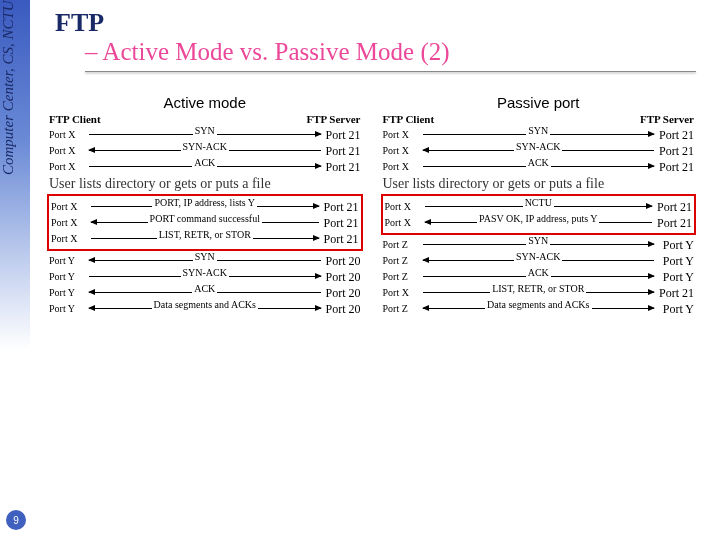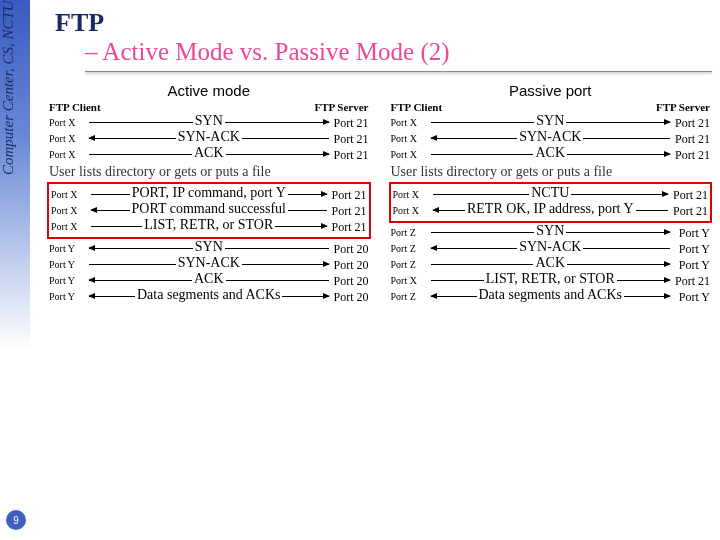--- a/index.html
+++ b/index.html
@@ -39,21 +39,21 @@
     font-family: Arial, sans-serif;
     font-size: 10px;
     display: flex;
     align-items: center;
     justify-content: center;
   }
   .content {
     position: absolute;
     left: 55px;
     top: 8px;
-    right: 8px;
+    right: 24px;
   }
   .title-line1 {
     font-family: Georgia, serif;
     font-size: 26px;
     color: #1a2a66;
     font-weight: bold;
   }
   .title-line2 {
     font-family: Georgia, serif;
     font-size: 25px;
@@ -64,21 +64,21 @@
   .title-underline {
     border-bottom: 1px solid #888;
     margin-left: 30px;
     height: 3px;
     margin-top: 3px;
     box-shadow: 0 2px 2px rgba(0,0,0,0.15);
   }
   .diagrams {
     display: flex;
     gap: 18px;
-    margin-top: 10px;
+    margin-top: 22px;
     margin-left: -8px;
   }
   .diagram-col {
     flex: 1;
     min-width: 0;
   }
   .mode-header {
     font-family: Arial, sans-serif;
     font-size: 15px;
     text-align: center;
@@ -107,21 +107,21 @@
     flex: 1;
     position: relative;
     height: 14px;
     display: flex;
     align-items: center;
     justify-content: center;
   }
   .arrow-label {
     position: absolute;
     top: -2px;
-    font-size: 14px;
+    font-size: 10px;
     background: #fff;
     padding: 0 2px;
     white-space: nowrap;
   }
   .arrow-line {
     height: 0;
     border-top: 1px solid #000;
     width: 100%;
     position: relative;
   }
@@ -217,21 +217,21 @@
               </div>
               <div class="port-r">Port 21</div>
             </div>
           </div>
         <div class="note-line">User lists directory or gets or puts a file</div>
         <div class="highlight-group">
             <div class="seq-row">
               <div class="port-l">Port X</div>
               <div class="arrow-wrap">
                 <div class="arrow-line right"></div>
-                <div class="arrow-label">PORT, IP command, port Y</div>
+                <div class="arrow-label">PORT, IP address, lists Y</div>
               </div>
               <div class="port-r">Port 21</div>
             </div>
             <div class="seq-row">
               <div class="port-l">Port X</div>
               <div class="arrow-wrap">
                 <div class="arrow-line left"></div>
                 <div class="arrow-label">PORT command successful</div>
               </div>
               <div class="port-r">Port 21</div>
@@ -322,21 +322,21 @@
               <div class="arrow-wrap">
                 <div class="arrow-line right"></div>
                 <div class="arrow-label">NCTU</div>
               </div>
               <div class="port-r">Port 21</div>
             </div>
             <div class="seq-row">
               <div class="port-l">Port X</div>
               <div class="arrow-wrap">
                 <div class="arrow-line left"></div>
-                <div class="arrow-label">RETR OK, IP address, port Y</div>
+                <div class="arrow-label">PASV OK, IP address, puts Y</div>
               </div>
               <div class="port-r">Port 21</div>
             </div>
           </div>
         <div>
             <div class="seq-row">
               <div class="port-l">Port Z</div>
               <div class="arrow-wrap">
                 <div class="arrow-line right"></div>
                 <div class="arrow-label">SYN</div>

